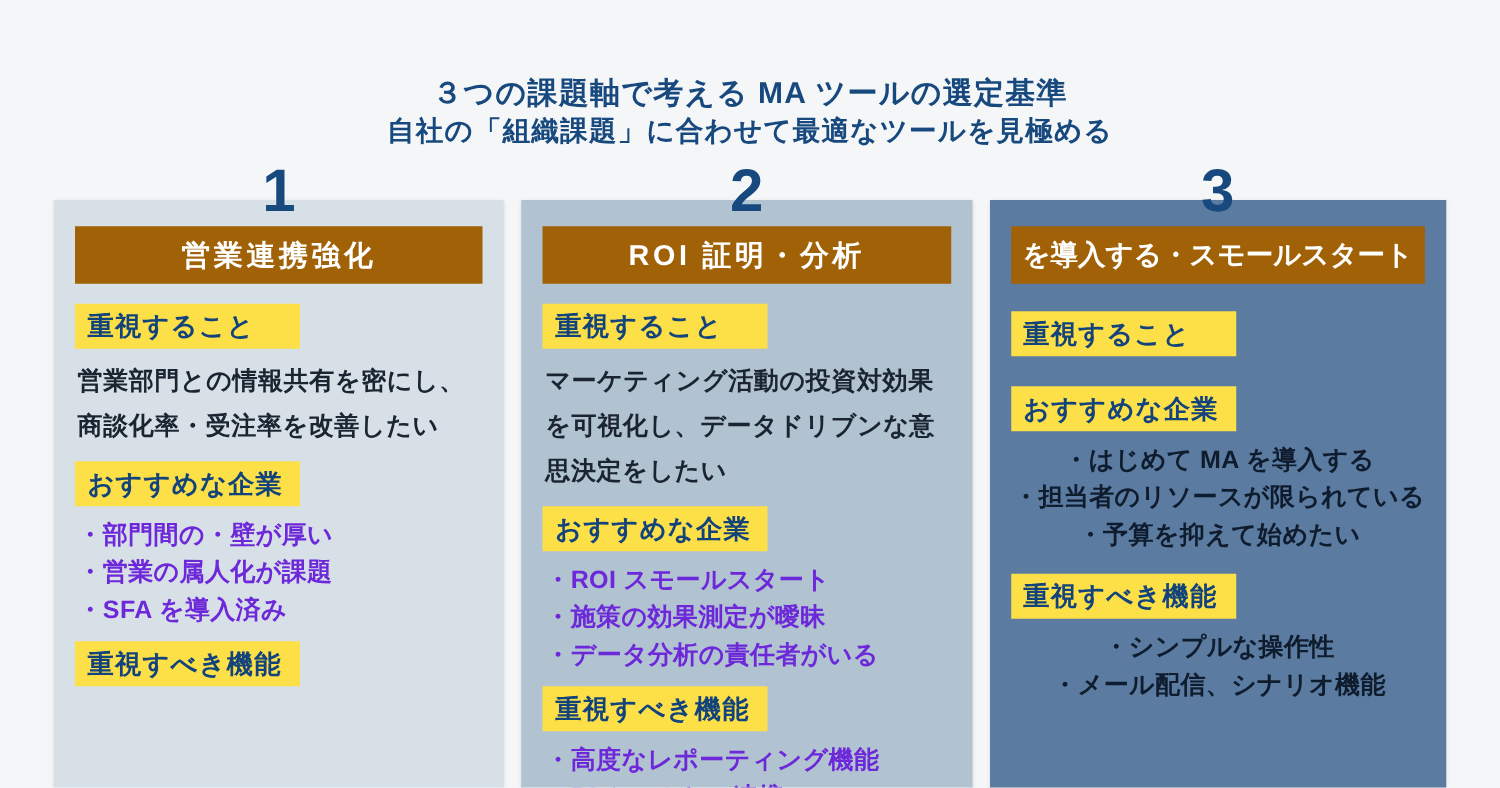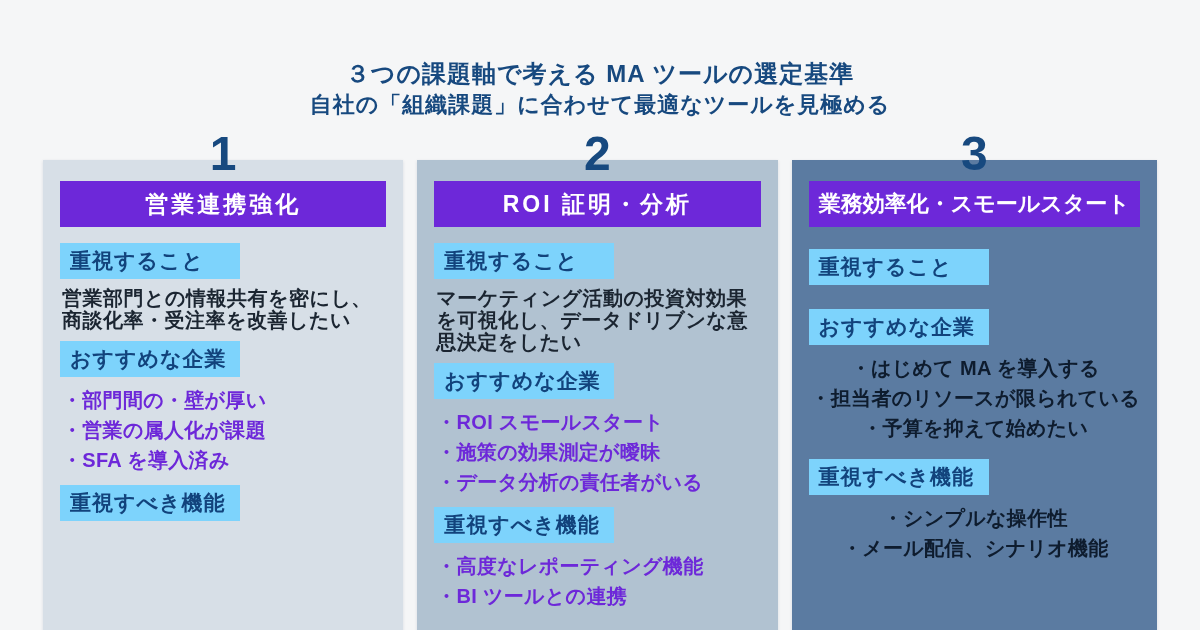--- a/index.html
+++ b/index.html
@@ -53,53 +53,53 @@
     position: relative;
     z-index: 1;
     box-shadow: 0 1px 3px rgba(20,40,70,0.12);
   }
   .card-1 { background: #d7dfe7; }
   .card-2 { background: #b1c2d1; }
   .card-3 { background: #5b7ba1; }
 
   .card-header {
     height: 46px;
-    background: #6d28d9;
+    background: #a16207;
     color: #ffffff;
     font-size: 23px;
     font-weight: bold;
     letter-spacing: 3px;
     display: flex;
     align-items: center;
     justify-content: center;
     white-space: nowrap;
     overflow: hidden;
     margin-bottom: 16px;
   }
   .card-3 .card-header { letter-spacing: 0px; font-size: 22px; }
 
   .section { margin-bottom: 10px; }
   .section-label {
     display: inline-block;
     width: 180px;
-    background: #7dd3fc;
+    background: #fde047;
     color: #12437c;
     font-size: 21px;
     font-weight: bold;
     padding: 4px 6px 4px 10px;
     margin-bottom: 8px;
     letter-spacing: 1px;
     white-space: nowrap;
   }
   .card-3 .section-label { margin-top: 6px; }
 
   .section-text {
     font-size: 20px;
     font-weight: 600;
-    line-height: 22px;
+    line-height: 36px;
     letter-spacing: 0.5px;
     color: #1b2531;
     padding-left: 2px;
   }
   .card-3 .section-text { color: #0e1c2e; }
 
   .bullet-list { list-style: none; padding-left: 2px; }
   .bullet-item {
     font-size: 20px;
     font-weight: 600;
@@ -166,21 +166,21 @@
             <li class="bullet-item">・高度なレポーティング機能</li>
             <li class="bullet-item">・BI ツールとの連携</li>
           </ul>
         </div>
       </div>
     </div>
 
     <div class="column">
       <div class="col-number">3</div>
       <div class="card card-3">
-        <div class="card-header">業務効率化・スモールスタート</div>
+        <div class="card-header">を導入する・スモールスタート</div>
         <div class="section">
           <span class="section-label">重視すること</span>
         </div>
         <div class="section">
           <span class="section-label">おすすめな企業</span>
           <ul class="bullet-list">
             <li class="bullet-item">・はじめて MA を導入する</li>
             <li class="bullet-item">・担当者のリソースが限られている</li>
             <li class="bullet-item">・予算を抑えて始めたい</li>
           </ul>

